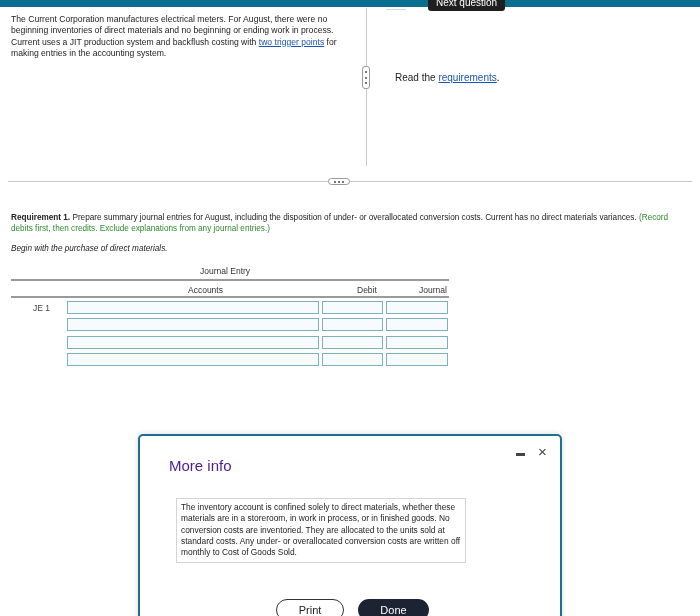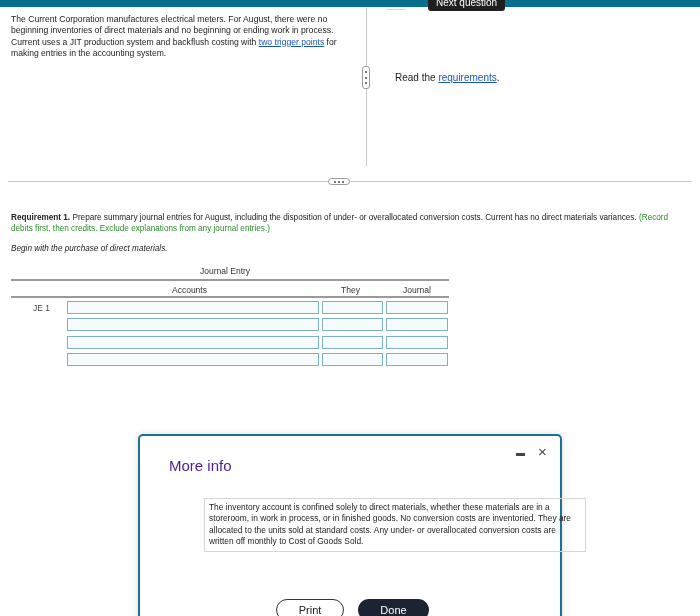--- a/index.html
+++ b/index.html
@@ -28,33 +28,33 @@
   .hhandle { position: absolute; left: 328px; top: 178px; width: 22px; height: 7px; border: 1px solid #9a9a9a; border-radius: 4px; background: #fff; display: flex; align-items: center; justify-content: center; gap: 2px; }
   .hhandle i { display: block; width: 2px; height: 2px; background: #777; }
 
   .req { position: absolute; left: 11px; top: 212px; width: 680px; font-size: 8.2px; line-height: 11px; color: #222; }
   .req b { font-weight: bold; }
   .req .green { color: #2f8a2f; }
   .begin { position: absolute; left: 11px; top: 244px; font-size: 8.2px; color: #222; font-style: italic; }
 
   .je-title { position: absolute; left: 200px; top: 266px; font-size: 8.5px; color: #333; }
   .je-line1 { position: absolute; left: 11px; top: 279px; width: 438px; height: 2px; background: #9a9a9a; }
-  .col-h { position: absolute; top: 285px; font-size: 8.5px; color: #333; }
+  .col-h { position: absolute; top: 285px; font-size: 8.5px; color: #333; margin-left: 16px; }
   .je-line2 { position: absolute; left: 11px; top: 296px; width: 438px; height: 2px; background: #9a9a9a; }
   .je-label { position: absolute; left: 13px; top: 303px; font-size: 8.5px; color: #444; margin-left: 20px; }
   .cell { position: absolute; height: 13px; border: 1px solid #7fb0c0; background: #f6fbfd; }
   .cell.acc { left: 67px; width: 252px; }
   .cell.deb { left: 322px; width: 61px; }
   .cell.cre { left: 386px; width: 62px; }
 
   .modal { position: absolute; left: 138px; top: 434px; width: 424px; height: 200px; background: #fff; border: 2px solid #1f6f92; border-radius: 5px; box-shadow: 0 0 6px rgba(0,0,0,0.15); }
   .modal-title { position: absolute; left: 29px; top: 21px; font-size: 15px; color: #4c1d95; }
   .minimize { position: absolute; left: 376px; top: 17px; width: 9px; height: 3px; background: #444; }
   .close { position: absolute; left: 398px; top: 8px; font-size: 15px; color: #444; line-height: 16px; }
-  .modal-text { position: absolute; left: 36px; top: 62px; width: 382px; padding: 3px 4px 4px 4px; border: 1px solid #d5d5d5; font-size: 8.4px; line-height: 11.3px; color: #222; margin-left: 28px; }
+  .modal-text { position: absolute; left: 36px; top: 62px; width: 290px; padding: 3px 4px 4px 4px; border: 1px solid #d5d5d5; font-size: 8.4px; line-height: 11.3px; color: #222; }
   .btn-print { position: absolute; left: 136px; top: 163px; width: 68px; height: 22px; border: 1.5px solid #333; border-radius: 11px; background: #fff; font-size: 11px; color: #222; text-align: center; line-height: 20px; font-family: "Liberation Sans", sans-serif; }
   .btn-done { position: absolute; left: 218px; top: 163px; width: 71px; height: 22px; border-radius: 11px; background: #1c2433; font-size: 11px; color: #fff; text-align: center; line-height: 22px; border: none; font-family: "Liberation Sans", sans-serif; }
 </style>
 </head>
 <body>
 
 <div class="topbar"></div>
 <div class="tooltip">Next question</div>
 
 <div class="intro">
@@ -83,21 +83,21 @@
   </div>
 
 <div class="req">
   <b>Requirement 1.</b><span> Prepare summary journal entries for August, including the disposition of under- or overallocated conversion costs. Current has no direct materials variances. </span><span class="green">(Record debits first, then credits. Exclude explanations from any journal entries.)</span>
 </div>
 <div class="begin">Begin with the purchase of direct materials.</div>
 
 <div class="je-title">Journal Entry</div>
 <div class="je-line1"></div>
 <div class="col-h" style="left:172px">Accounts</div>
-<div class="col-h" style="left:341px">They</div>
+<div class="col-h" style="left:341px">Debit</div>
 <div class="col-h" style="left:403px">Journal</div>
 <div class="je-line2"></div>
 <div class="je-label">JE 1</div>
 
 <input class="cell acc" style="top: 301px;" value="">
 <input class="cell deb" style="top: 301px;" value="">
 <input class="cell cre" style="top: 301px;" value="">
 
 <input class="cell acc" style="top: 318px;" value="">
 <input class="cell deb" style="top: 318px;" value="">

